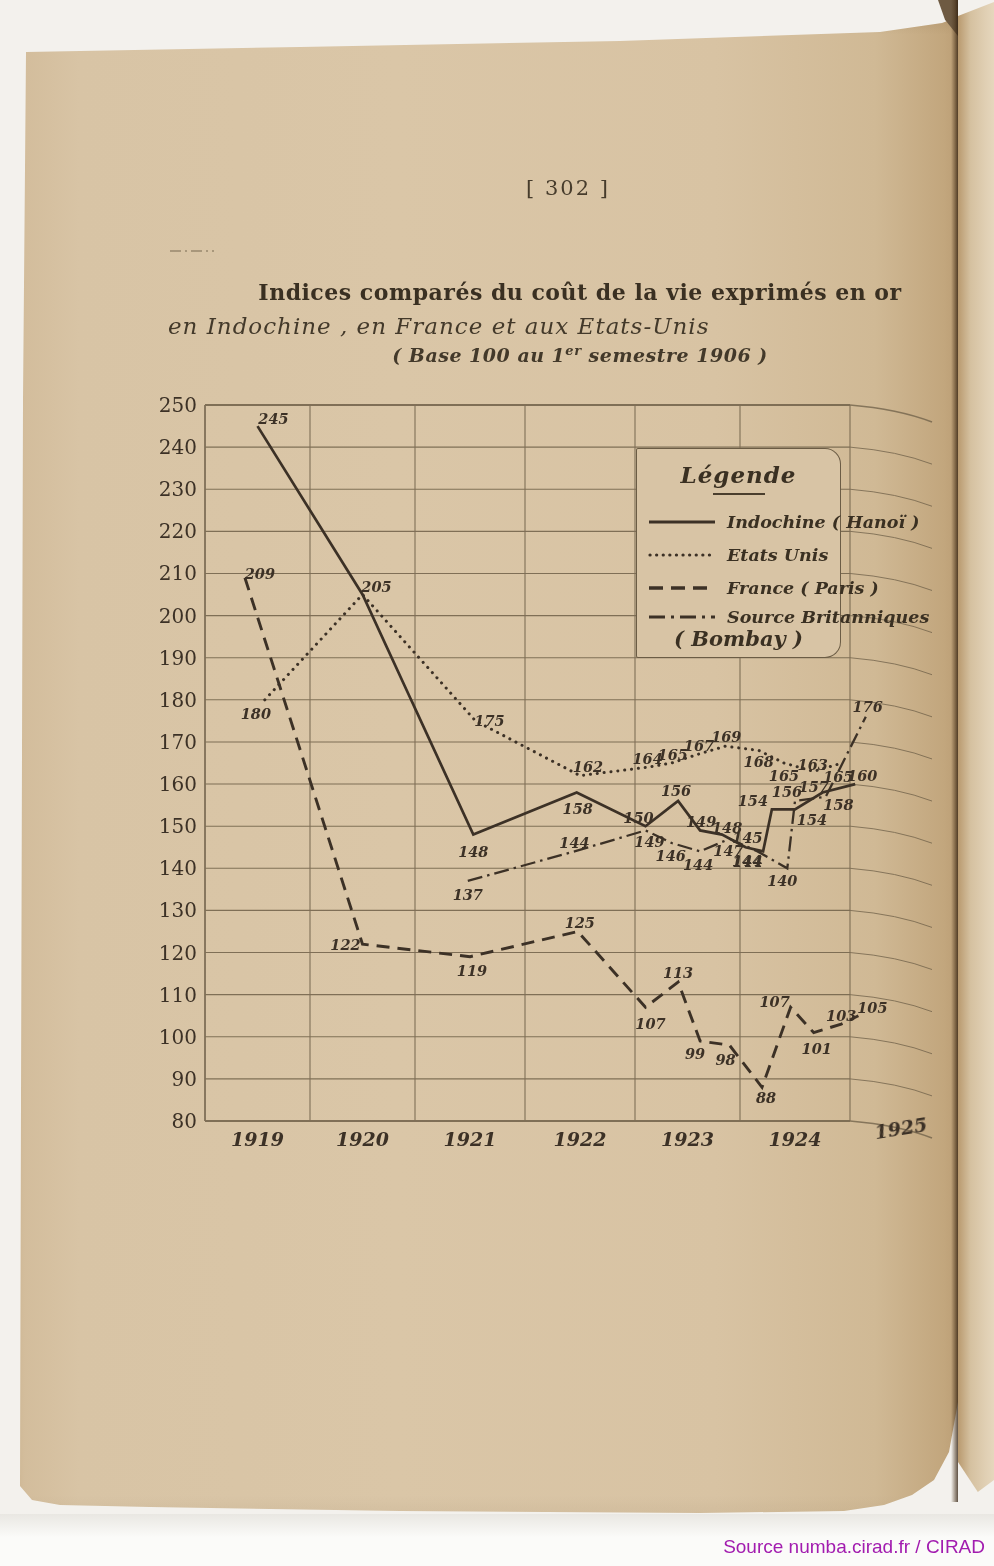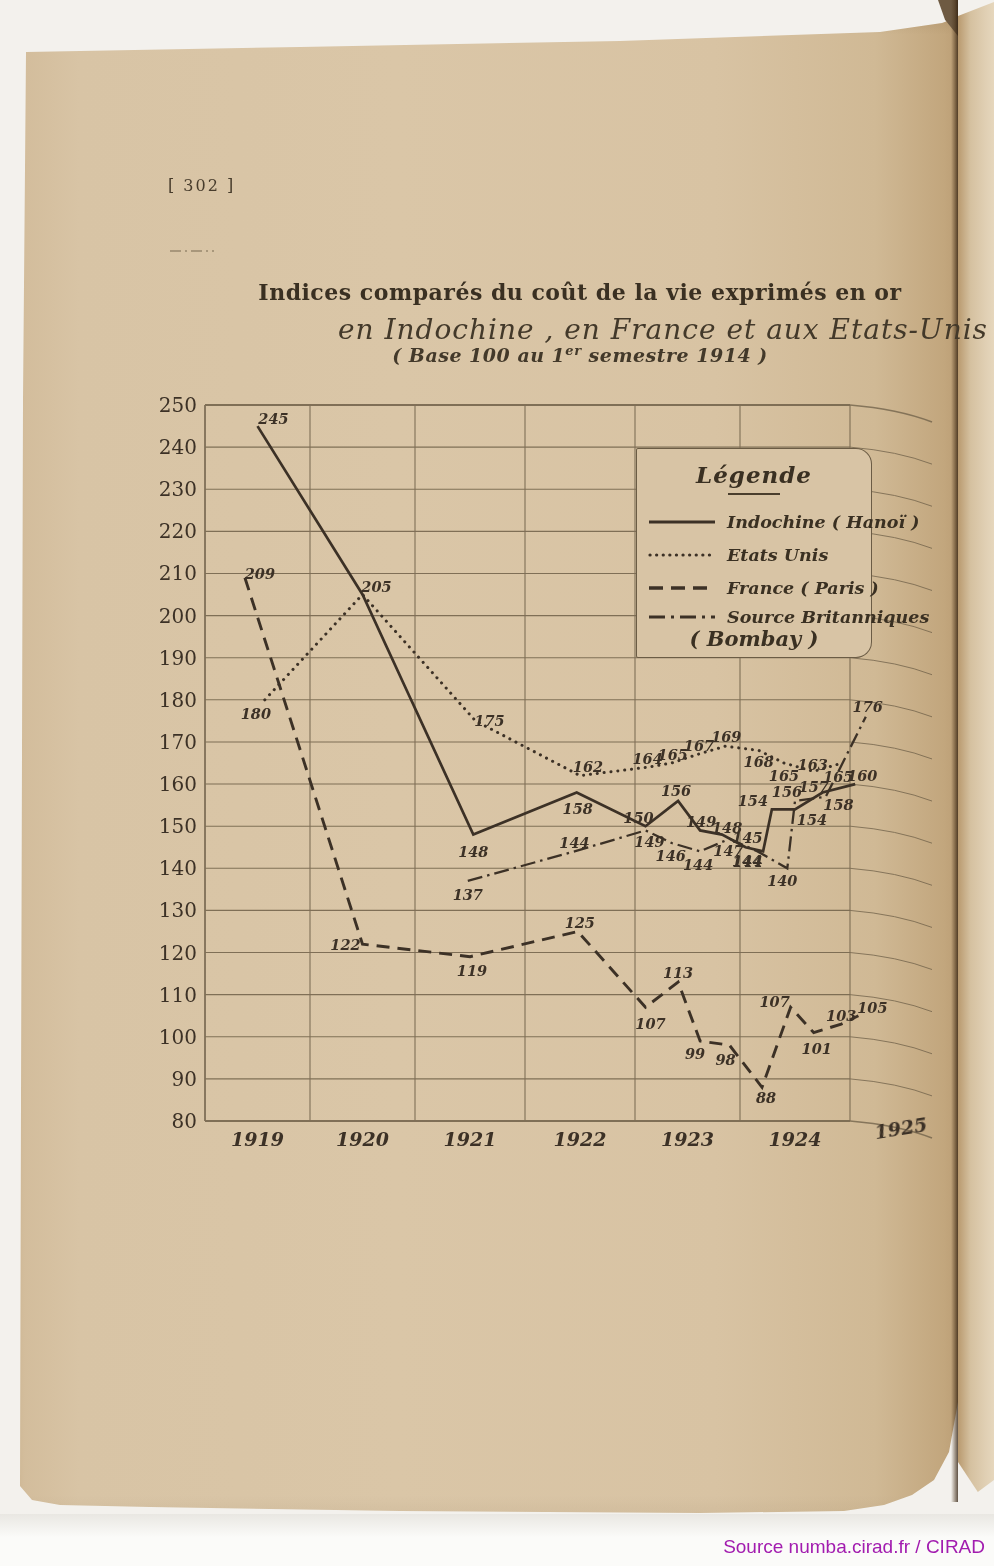--- a/index.html
+++ b/index.html
@@ -36,38 +36,38 @@
   .credit-band{
     position:absolute;left:0;top:1514px;width:994px;height:52px;z-index:0;
     background:linear-gradient(180deg,#e9e7e2,#fbfbf9 45%);
   }
   .credit{
     position:absolute;right:9px;top:1536px;z-index:4;
     font-family:"Liberation Sans",sans-serif;font-size:19px;color:#a21caf;
   }
   .page-number{
     position:absolute;left:168px;top:176px;width:800px;z-index:6;
-    font-size:16px;letter-spacing:2px;color:#473c2c;
+    text-align:center;font-size:21px;letter-spacing:2px;color:#473c2c;
   }
   .title-1{
     position:absolute;left:170px;top:279px;width:820px;z-index:6;text-align:center;
     font-size:22px;font-weight:bold;letter-spacing:.5px;color:#3a3022;
   }
   .title-2{
-    position:absolute;left:168px;top:313px;width:820px;z-index:6;text-align:right;
-    font-size:28px;font-style:italic;letter-spacing:1px;color:#43392a;
+    position:absolute;left:168px;top:313px;width:820px;z-index:6;text-align:left;
+    font-size:23px;font-style:italic;letter-spacing:1px;color:#43392a;
   }
   .title-3{
     position:absolute;left:170px;top:343px;width:820px;z-index:6;text-align:center;
     font-size:19px;font-style:italic;font-weight:bold;letter-spacing:.5px;color:#43392a;
   }
   .title-3 sup{font-size:13px;}
   .chart-svg{position:absolute;left:0;top:0;z-index:5;}
   .legend{
-    position:absolute;left:636px;top:448px;width:236px;height:210px;z-index:7;
+    position:absolute;left:636px;top:448px;width:205px;height:210px;z-index:7;
     background:#d8c4a5;border:1px solid rgba(80,66,45,.8);
     border-radius:2px 16px 16px 2px;box-sizing:border-box;
   }
   .legend-title{
     text-align:center;font-size:23px;font-style:italic;font-weight:bold;
     color:#3a3022;margin-top:12px;letter-spacing:1px;
   }
   .legend-underline{width:52px;margin:5px auto 10px auto;border-top:2px solid #4a3e2d;}
   .legend-row{display:flex;align-items:center;height:33px;padding-left:10px;}
   .legend-sample{width:70px;flex:0 0 70px;}
@@ -87,21 +87,21 @@
   <div class="page-shade"></div>
 </div>
 <div class="spine-wedge"></div>
 <div class="crease"></div>
 <div class="sliver"></div>
 <div class="credit-band"></div>
 
 <div class="page-number">[ 302 ]</div>
 <div class="title-1">Indices comparés du coût de la vie exprimés en or</div>
 <div class="title-2">en Indochine , en France et aux Etats-Unis</div>
-<div class="title-3"><span>( Base 100 au 1</span><sup>er</sup><span> semestre 1914 )</span></div>
+<div class="title-3"><span>( Base 100 au 1</span><sup>er</sup><span> semestre 1906 )</span></div>
 
 <svg class="chart-svg" id="chart" width="994" height="1566" viewBox="0 0 994 1566">
     <g stroke="#6f6049" stroke-width="1.1" fill="none" opacity="0.85">
       <path d="M 205 405 H 850" stroke-width="1.8"></path>
       <path d="M 850 405 Q 898 409 932 422" stroke-width="1.6" opacity="0.9"></path>
       <path d="M 205 447.11764705882354 H 850" stroke-width="1.1"></path>
       <path d="M 850 447.11764705882354 Q 898 451.11764705882354 932 464.11764705882354" stroke-width="1" opacity="0.9"></path>
       <path d="M 205 489.2352941176471 H 850" stroke-width="1.1"></path>
       <path d="M 850 489.2352941176471 Q 898 493.2352941176471 932 506.2352941176471" stroke-width="1" opacity="0.9"></path>
       <path d="M 205 531.3529411764706 H 850" stroke-width="1.1"></path>

